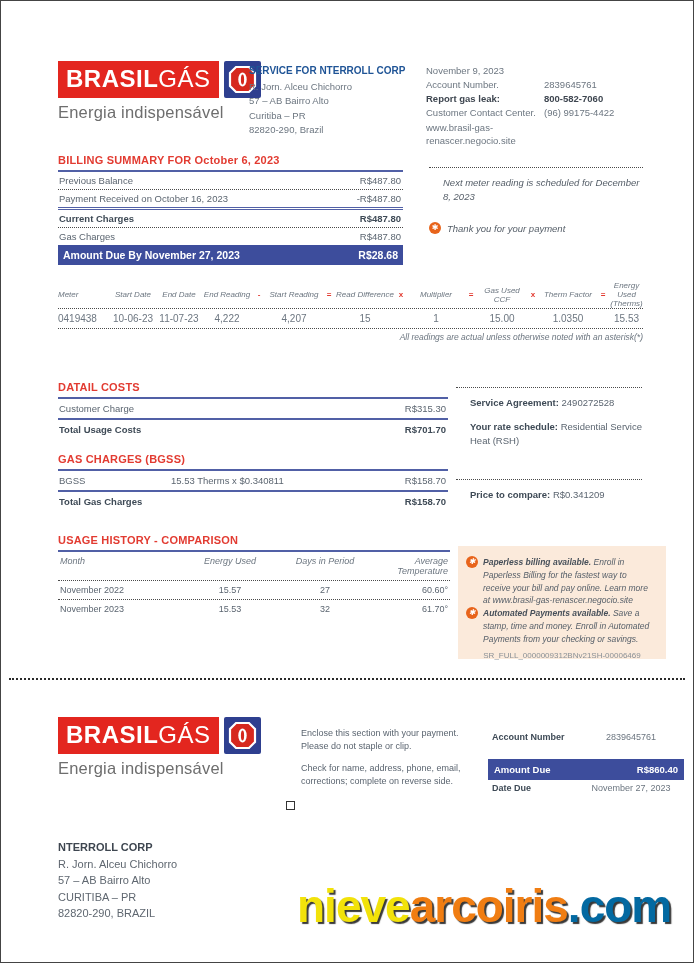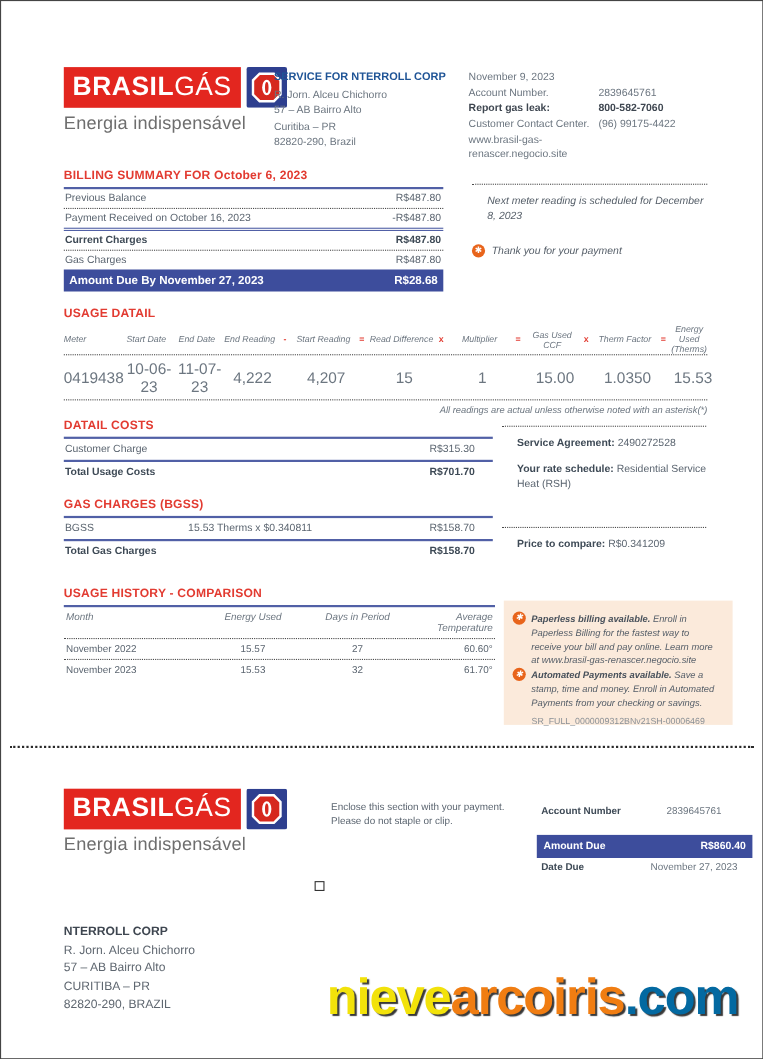--- a/index.html
+++ b/index.html
@@ -51,35 +51,35 @@
   .iconline { display:flex; gap:6px; align-items:flex-start; }
 
   .star-icon { width:12px; height:12px; flex:0 0 12px; background:#e8641b; border-radius:50%;
                color:#fff; font-size:8px; line-height:12px; text-align:center; display:inline-block; }
 
   
   .usage-detail { position:absolute; left:57px; top:278px; width:585px; }
   .ud-head { display:flex; align-items:center; font-size:8px; font-style:italic;
              color:#6c7680; text-align:center; margin-top:2px; }
   .ud-head .op, .ud-vals .op { color:#e23b31; font-weight:bold; font-style:normal; }
-  .ud-vals { display:flex; align-items:center; font-size:14px; color:#6c7680; text-align:center;
+  .ud-vals { display:flex; align-items:center; font-size:10px; color:#6c7680; text-align:center;
              border-top:1px dotted #4a4a4a; border-bottom:1px dotted #4a4a4a; padding:4px 0; }
   .c-meter{flex:0 0 52px; text-align:left;} .c-sd{flex:0 0 46px;} .c-ed{flex:0 0 46px;}
   .c-endr{flex:0 0 50px;} .c-startr{flex:0 0 56px;} .c-rd{flex:0 0 58px;}
   .c-mult{flex:0 0 56px;} .c-ccf{flex:0 0 48px;} .c-tf{flex:0 0 56px;} .c-eu{flex:1;text-align:center;}
   .c-op{flex:0 0 14px;}
   .ud-note { font-style:italic; font-size:8.5px; color:#6c7680; text-align:right; margin-top:3px; }
 
   
   .costs-left { position:absolute; left:57px; top:380px; width:390px; }
   .ct { border-top:2px solid #5160a6; }
   .ct-row { display:flex; font-size:9.5px; padding:4px 2px 4px 1px; }
   .ct-row .lab { flex:0 0 112px; }
   .ct-row .det { flex:1; }
-  .ct-row .amt { flex:0 0 70px; text-align:center; }
+  .ct-row .amt { flex:0 0 70px; text-align:right; }
   .ct-row.dotted { border-top:1px dotted #4a4a4a; }
   .ct-row.total { border-top:2px solid #5160a6; font-weight:bold; color:#3e4a56; }
   .gc-title { margin-top:14px; }
 
   .side-block { position:absolute; width:186px; border-top:1px dotted #4a4a4a; padding:8px 0 0 14px;
                 font-size:9.5px; }
   .side-agree { left:455px; top:386px; }
   .side-price { left:455px; top:478px; }
   .side-block .blab { font-weight:bold; color:#3e4a56; }
   .side-block p { margin-bottom:10px; line-height:1.45; }
@@ -202,21 +202,20 @@
 
   <div class="billing-right">
     <div class="note-italic next">Next meter reading is scheduled for December 8, 2023</div>
     <div class="iconline">
       <span class="star-icon">✱</span>
       <span class="note-italic">Thank you for your payment</span>
     </div>
   </div>
 
   <div class="usage-detail">
-    <div class="h-red">USAGE DATAIL</div>
     <div class="ud-head">
       <span class="c-meter">Meter</span>
       <span class="c-sd">Start Date</span>
       <span class="c-ed">End Date</span>
       <span class="c-endr">End Reading</span>
       <span class="c-op op">-</span>
       <span class="c-startr">Start Reading</span>
       <span class="c-op op">=</span>
       <span class="c-rd">Read Difference</span>
       <span class="c-op op">x</span>
@@ -338,20 +337,21 @@
         <polygon points="12,6 25,6 31,12 31,25 25,31 12,31 6,25 6,12" fill="#d6281e" stroke="#ffffff" stroke-width="2.2"></polygon>
         <ellipse cx="18.5" cy="18.5" rx="4.2" ry="7" fill="#ffffff"></ellipse>
         <ellipse cx="18.5" cy="18.5" rx="1.6" ry="5" fill="#d6281e"></ellipse>
       </svg>
     </div>
     <div class="tagline">Energia indispensável</div>
   </div>
 
   <div class="stub-middle">
     <p>Enclose  this  section  with  your payment. Please  do not staple  or clip.</p>
+    <p>Check  for name, address,  phone, email, corrections;   complete  on  reverse  side.</p>
   </div>
 
   <div class="stub-right">
     <div class="sr-row">
       <span class="srlab">Account Number</span>
       <span class="srval">2839645761</span>
     </div>
     <div class="sr-bar">
       <span>Amount Due</span>
       <span>R$860.40</span>

